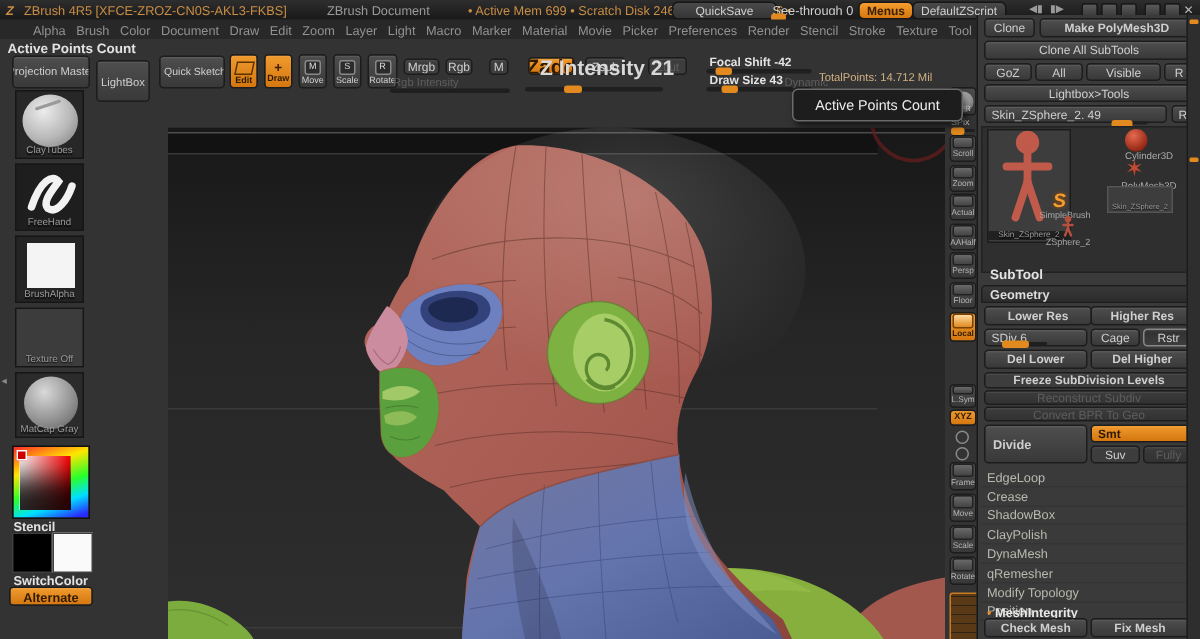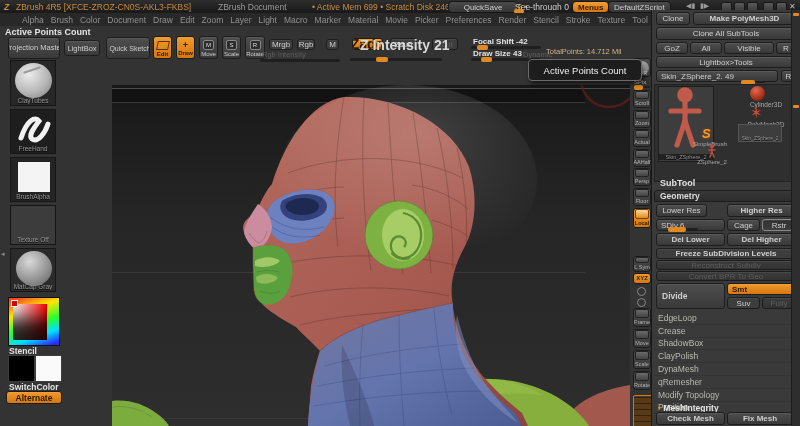--- a/index.html
+++ b/index.html
@@ -114,21 +114,21 @@
       <span class="mi">Tool</span>
       <span class="mi">Transform</span>
       <span class="mi">Zplugin</span>
       <span class="mi">Zscript</span>
     </div>
 
   <span class="lbl bold" style="left:5px;top:27px;font-size:9px;">Active Points Count</span>
 
   <div class="abs" style="left:0;top:36px;width:651px;height:49px;">
     <div class="b" style="position:absolute;left:8px;top:1px;width:52px;height:22px;font-size:7.5px;line-height:8px;">Projection Master</div>
-    <div class="b" style="position:absolute;left:64px;top:4px;width:36px;height:16px;font-size:7.5px;">LightBox</div>
+    <div class="b" style="position:absolute;left:64px;top:4px;width:36px;height:28px;font-size:7.5px;">LightBox</div>
     <div class="b" style="position:absolute;left:106px;top:1px;width:44px;height:22px;font-size:7px;line-height:7px;gap:2px;">
       <span style="display:block;width:9px;height:9px;background:linear-gradient(135deg,#777 40%,#333 41%);border:1px solid #222;"></span>
       <span>Quick Sketch</span>
     </div>
     <div class="b on tbtn" style="position:absolute;left:153px;top:0;width:19px;height:23px;">
       <span style="display:block;width:10px;height:7px;border:1px solid #5a3300;transform:skewX(-12deg);"></span>
       <span>Edit</span>
     </div>
     <div class="b on tbtn" style="position:absolute;left:176px;top:0;width:19px;height:23px;">
       <span style="font-size:9px;line-height:7px;color:#3a2000;">+</span>
@@ -428,21 +428,21 @@
         <path d="M3,6 L9,6"></path>
         <path d="M6,8 L4,13"></path>
         <path d="M6,8 L8,13"></path>
     </g>
   </svg>
   <span class="lbl" style="left:692px;top:159px;width:40px;text-align:center;font-size:6px;color:#a8a8a8;">ZSphere_2</span>
 
   <span class="lbl" style="left:660px;top:178px;font-size:9px;font-weight:bold;color:#e2e2e2;">SubTool</span>
   <div class="hdrbar" style="left:654px;top:190px;">Geometry</div>
 
-  <div class="b rt-b" style="left:656px;top:204px;width:51px;font-weight:normal;">Lower Res</div>
+  <div class="b rt-b" style="left:656px;top:204px;width:72px;font-weight:bold;">Lower Res</div>
   <div class="b rt-b" style="left:727px;top:204px;width:69px;font-weight:bold;">Higher Res</div>
 
   <div class="b rt-b" style="left:656px;top:219px;width:69px;height:12px;justify-content:flex-start;padding-left:4px;position:absolute;">SDiv 6</div>
   <div class="sl" style="left:668px;top:228px;width:30px;height:2px;">
       <i style="left:0;width:18px;"></i>
     </div>
   <div class="b rt-b" style="left:727px;top:219px;width:33px;height:12px;">Cage</div>
   <div class="b rt-b pressed" style="left:762px;top:219px;width:34px;height:12px;">Rstr</div>
 
   <div class="b rt-b" style="left:656px;top:233px;width:69px;font-weight:bold;">Del Lower</div>

